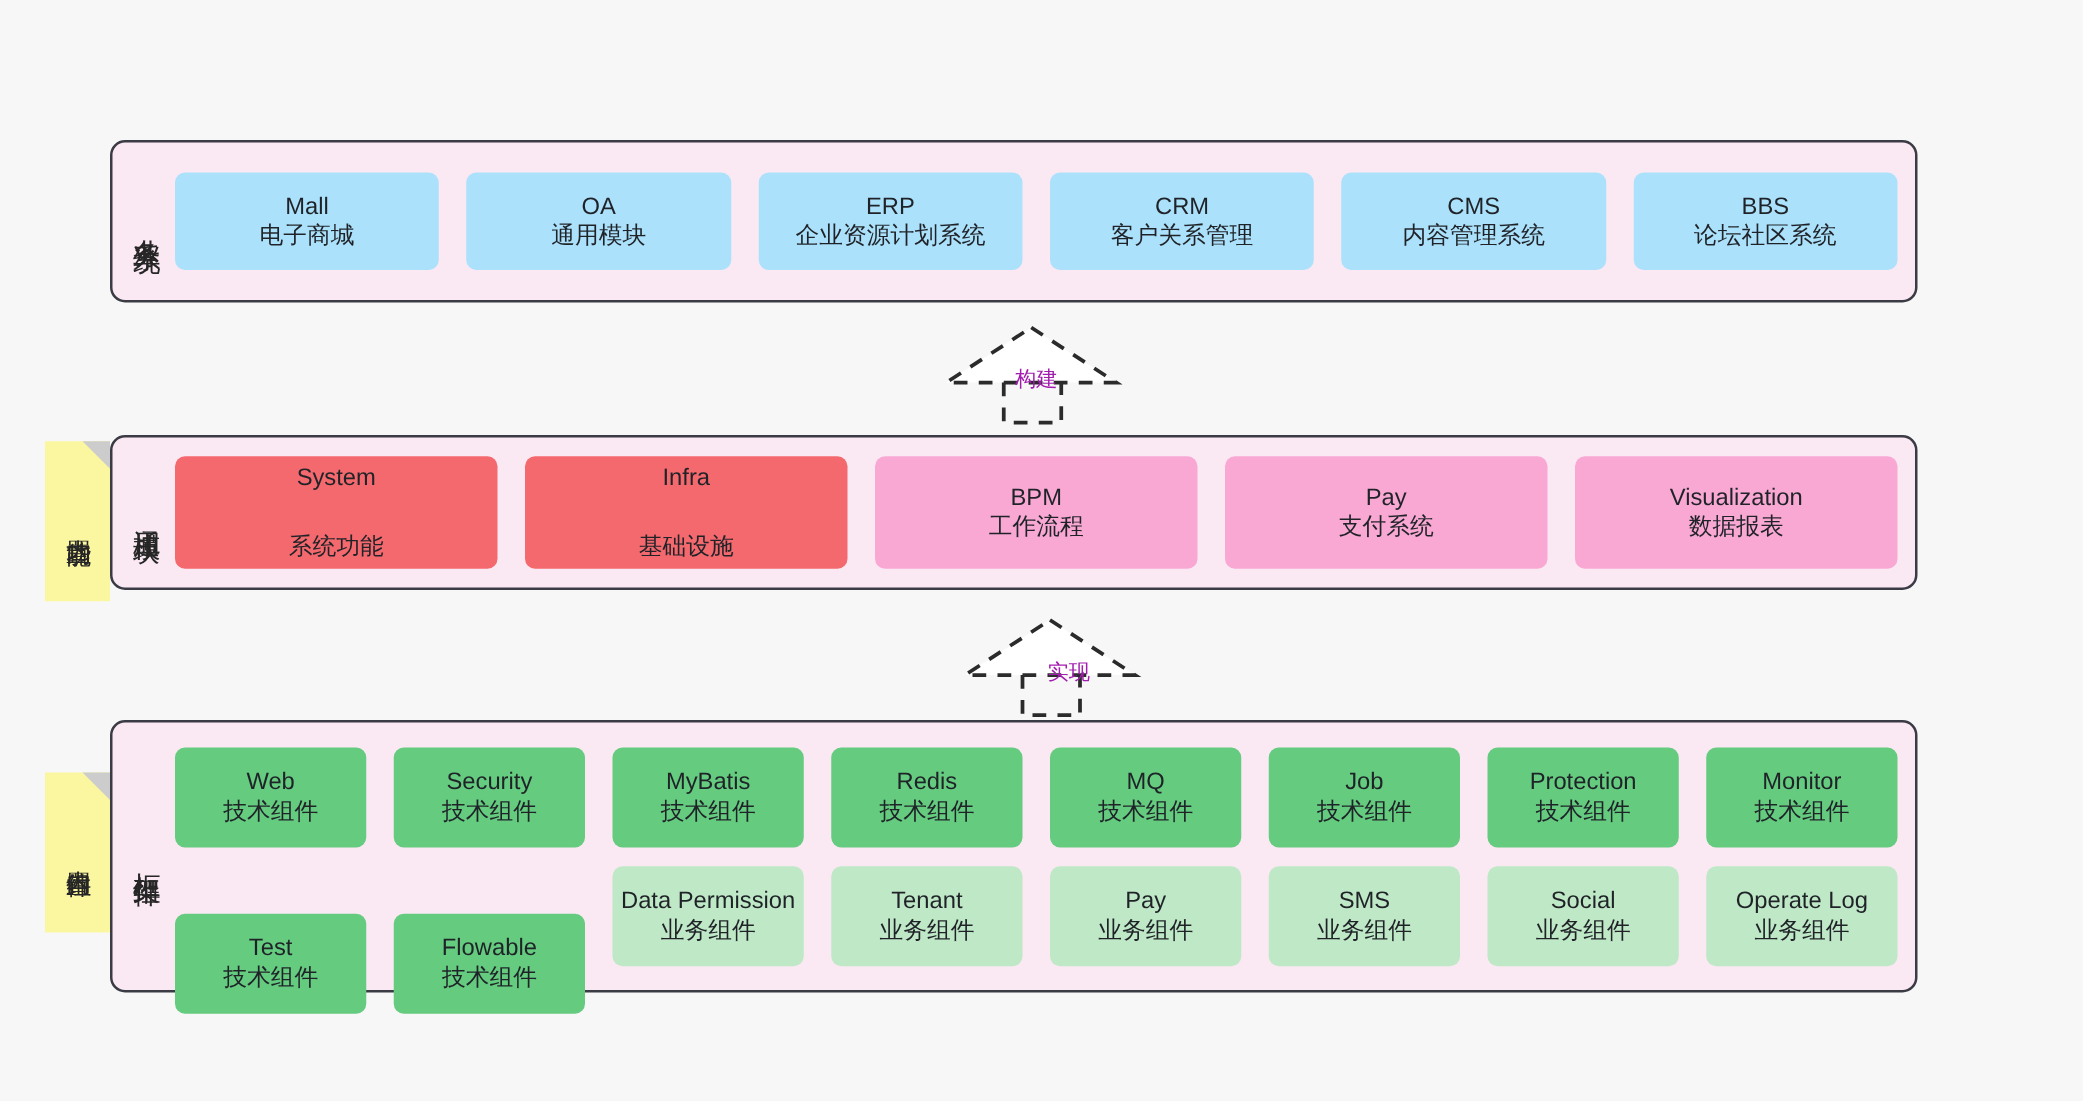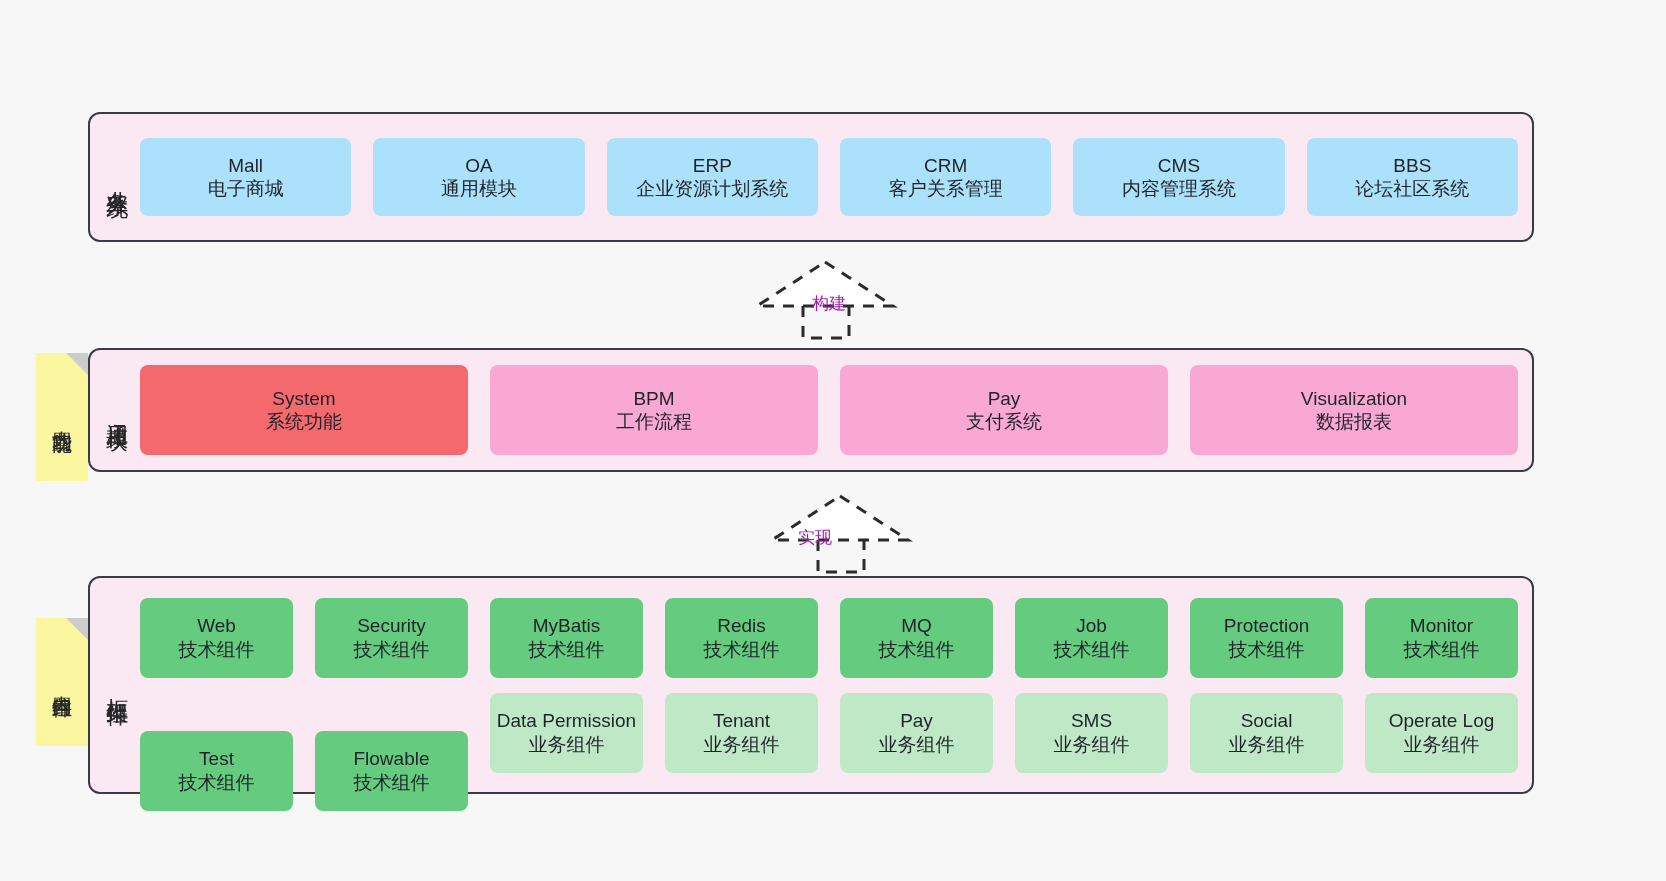--- a/index.html
+++ b/index.html
@@ -83,21 +83,21 @@
     box-sizing: border-box;
     padding: 6px 4px;
   }
   .node .ln {
     display: block;
     white-space: nowrap;
   }
   .node .ln.wrap { white-space: normal; }
 
   .n-blue      { background: #ace1fb; height: 78px; }
-  .n-red       { background: #f4696e; height: 90px; }
+  .n-red       { background: #f4696e; height: 90px; justify-content: space-between; }
   .n-pink      { background: #f9a8d4; height: 90px; }
   .n-green     { background: #64cb7f; height: 80px; margin-top: 38px; }
   .n-lightgreen{ background: #bfe8c7; height: 80px; }
 
   
   .note {
     position: absolute;
     background: #fbf7a0;
     box-sizing: border-box;
     display: flex;
@@ -190,20 +190,24 @@
   </div>
 
   <div class="layer" id="layer-common-modules" style="left:88px; top:348px; width:1446px; height:124px;">
     <div class="layer-title">通用模块</div>
     <div class="layer-body">
       <div class="row">
         <div class="node n-red">
           <span class="ln">System</span>
           <span class="ln">系统功能</span>
         </div>
+        <div class="node n-red">
+          <span class="ln">Infra</span>
+          <span class="ln">基础设施</span>
+        </div>
         <div class="node n-pink">
           <span class="ln">BPM</span>
           <span class="ln">工作流程</span>
         </div>
         <div class="node n-pink">
           <span class="ln">Pay</span>
           <span class="ln">支付系统</span>
         </div>
         <div class="node n-pink">
           <span class="ln">Visualization</span>
@@ -212,21 +216,21 @@
       </div>
     </div>
   </div>
 
   <div class="uml-arrow" style="left:770px; top:492px; width:150px; height:82px;">
     <svg width="150" height="82" viewBox="0 0 150 82">
       <path d="M 70 4 L 138 48 L 2 48 Z" fill="#ffffff" stroke="#2b2b2b" stroke-width="3" stroke-dasharray="11 9" stroke-linejoin="miter"></path>
       <path d="M 48 48 L 48 80 L 94 80 L 94 48" fill="none" stroke="#2b2b2b" stroke-width="3" stroke-dasharray="11 9"></path>
     </svg>
   </div>
-  <div class="uml-label" style="left:798px; top:526px;text-align:center;">实现</div>
+  <div class="uml-label" style="left:838px; top:526px;text-align:center;">实现</div>
 
   <div class="note" style="left:36px; top:618px; width:52px; height:128px;">
     <span class="fold"></span>
     <span>内置组件</span>
   </div>
 
   <div class="layer" id="layer-framework-components" style="left:88px; top:576px; width:1446px; height:218px;">
     <div class="layer-title">框架组件</div>
     <div class="layer-body">
 

